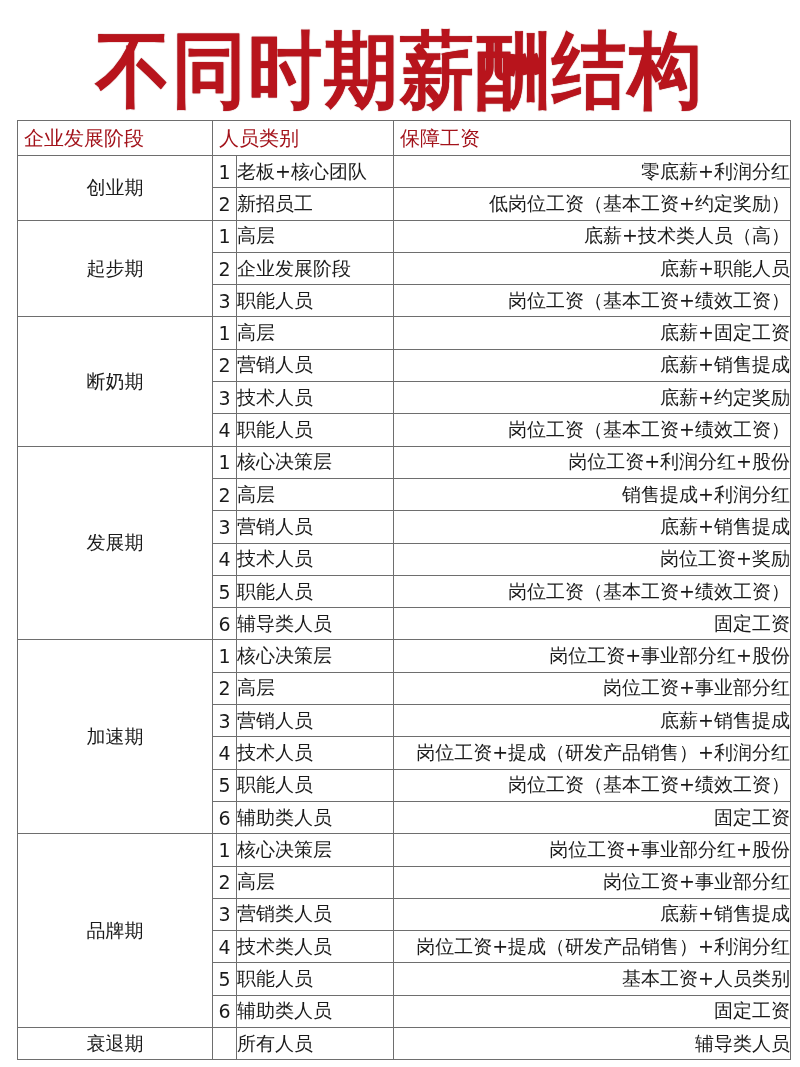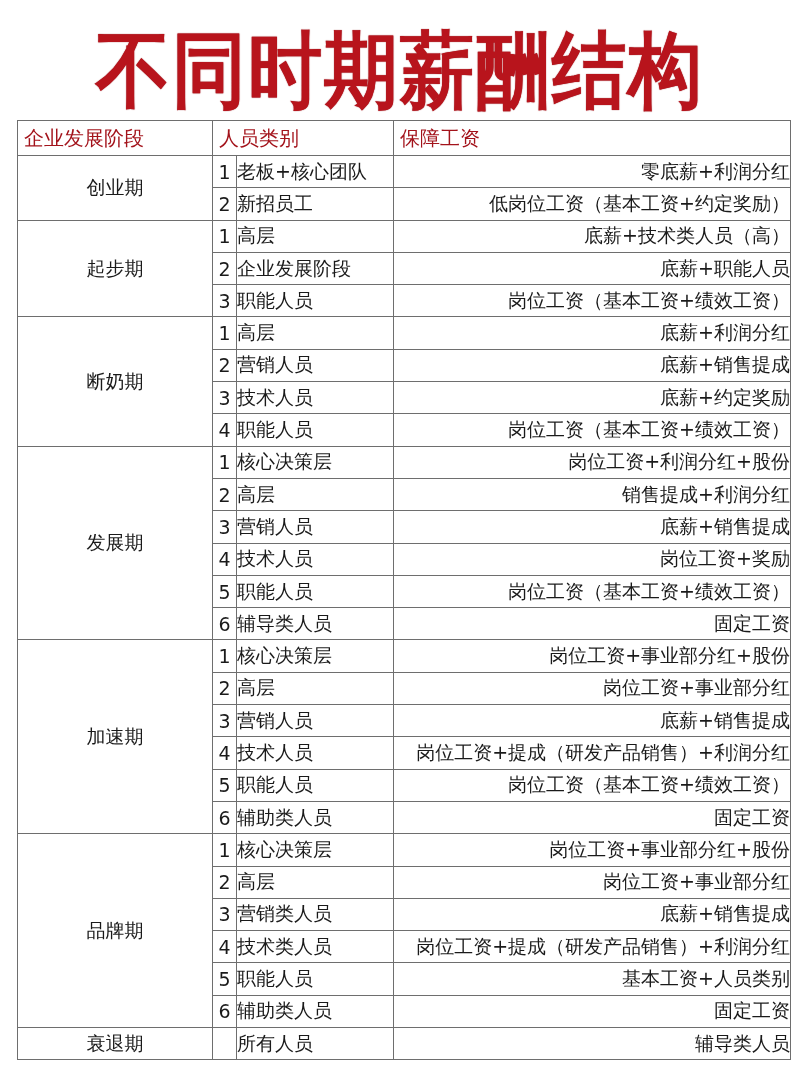--- a/index.html
+++ b/index.html
@@ -69,21 +69,21 @@
       </tr>
       <tr>
         <td class="num">3</td>
         <td class="cat">职能人员</td>
         <td class="struct">岗位工资（基本工资+绩效工资）</td>
       </tr>
       <tr>
         <td class="stage" rowspan="4">断奶期</td>
         <td class="num">1</td>
         <td class="cat">高层</td>
-        <td class="struct">底薪+利润分红</td>
+        <td class="struct">底薪+固定工资</td>
       </tr>
       <tr>
         <td class="num">2</td>
         <td class="cat">营销人员</td>
         <td class="struct">底薪+销售提成</td>
       </tr>
       <tr>
         <td class="num">3</td>
         <td class="cat">技术人员</td>
         <td class="struct">底薪+约定奖励</td>

